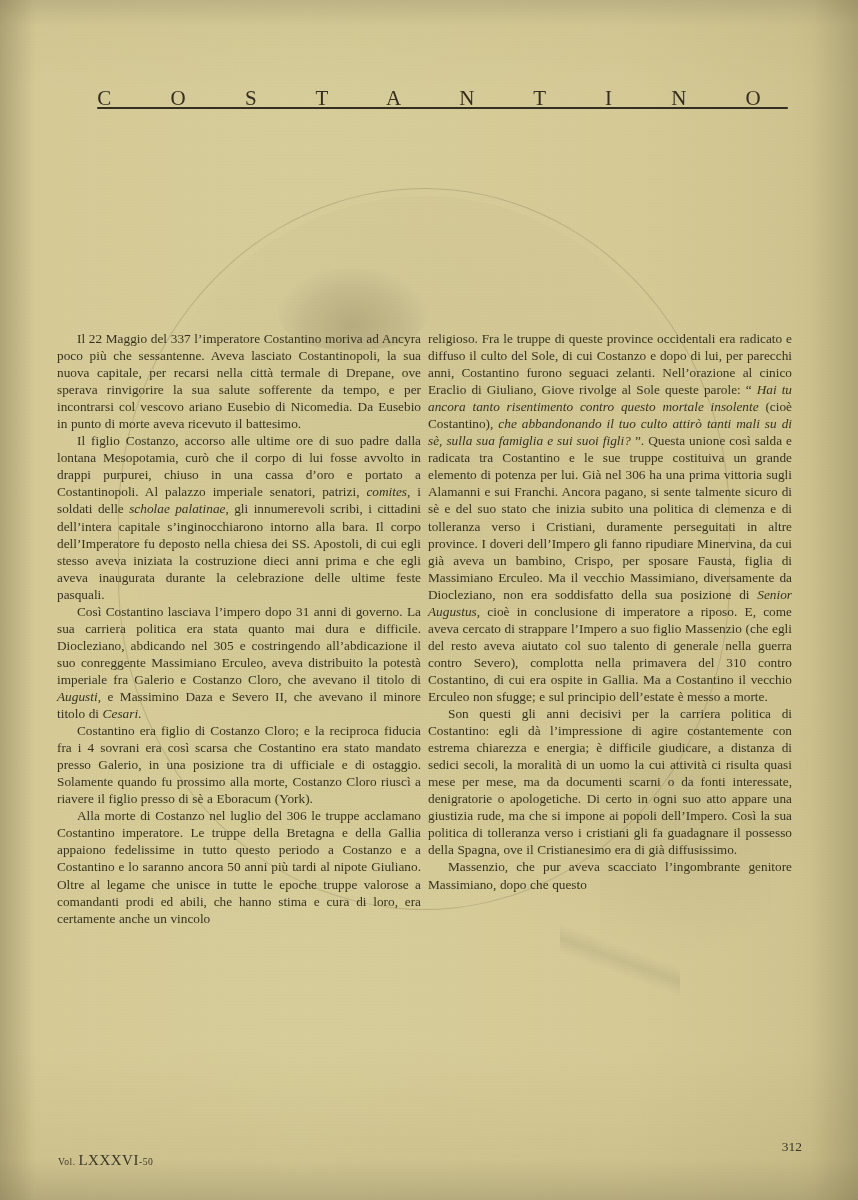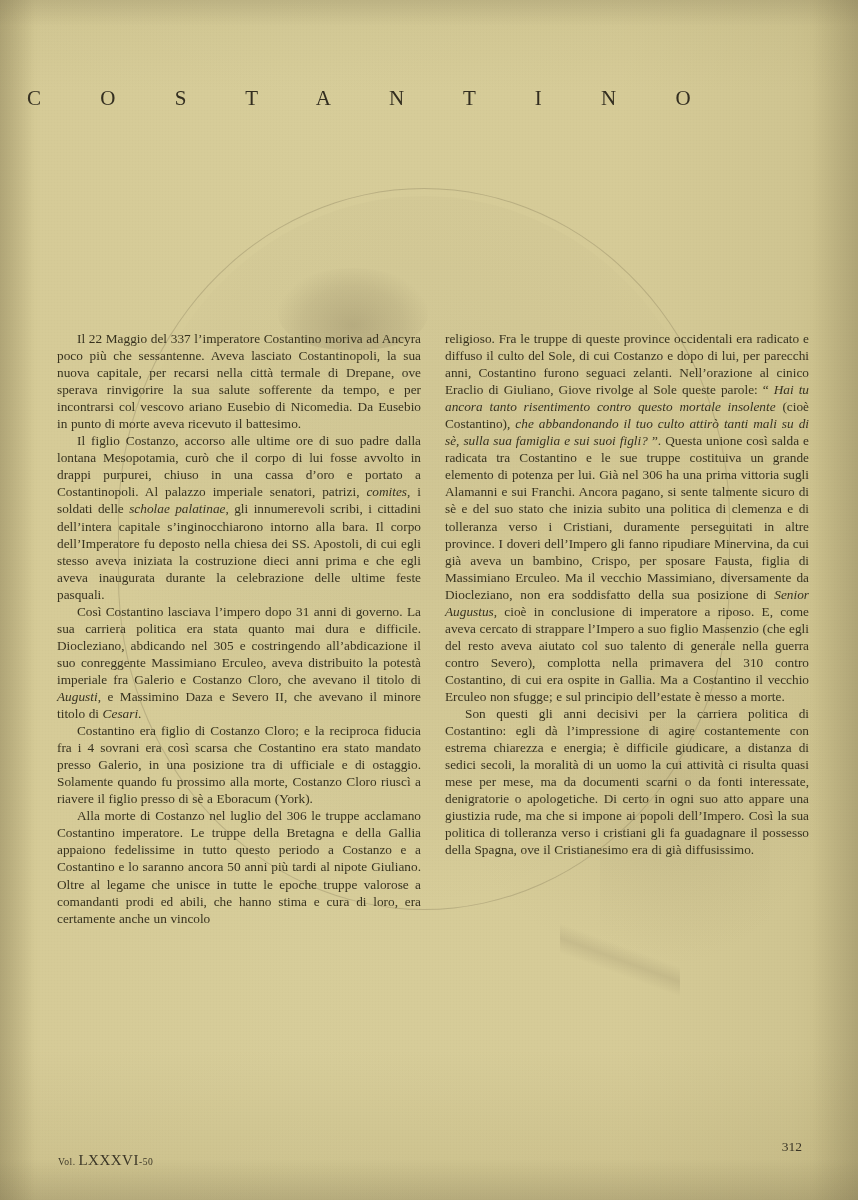--- a/index.html
+++ b/index.html
@@ -130,36 +130,37 @@
   .content {
     position: absolute;
     inset: 0;
   }
 
   .page-title {
     position: absolute;
     left: 0;
     right: 0;
     top: 86px;
-    text-align: left;
+    text-align: center;
     font-size: 21px;
     letter-spacing: 27px;
     text-indent: 27px;
     color: #332e20;
     font-family: "Liberation Serif", "DejaVu Serif", serif;
     white-space: nowrap;
+    text-decoration: underline;
   }
 
   .columns {
     position: absolute;
     left: 57px;
     top: 330px;
     width: 745px;
     display: flex;
-    gap: 24px;
+    gap: 7px;
   }
 
   .column {
     width: 364px;
     flex: 0 0 364px;
   }
 
   .column p {
     margin: 0;
     font-size: 13.3px;
@@ -220,20 +221,21 @@
       <div class="column">
           <p><span>Il 22 Maggio del 337 l’imperatore Costantino moriva ad Ancyra poco più che sessantenne. Aveva lasciato Costantinopoli, la sua nuova capitale, per recarsi nella città termale di Drepane, ove sperava rinvigorire la sua salute sofferente da tempo, e per incontrarsi col vescovo ariano Eusebio di Nicomedia. Da Eusebio in punto di morte aveva ricevuto il battesimo.</span></p>
           <p><span>Il figlio Costanzo, accorso alle ultime ore di suo padre dalla lontana Mesopotamia, curò che il corpo di lui fosse avvolto in drappi purpurei, chiuso in una cassa d’oro e portato a Costantinopoli. Al palazzo imperiale senatori, patrizi, </span><i>comites</i><span>, i soldati delle </span><i>scholae palatinae</i><span>, gli innumerevoli scribi, i cittadini dell’intera capitale s’inginocchiarono intorno alla bara. Il corpo dell’Imperatore fu deposto nella chiesa dei SS. Apostoli, di cui egli stesso aveva iniziata la costruzione dieci anni prima e che egli aveva inaugurata durante la celebrazione delle ultime feste pasquali.</span></p>
           <p><span>Così Costantino lasciava l’impero dopo 31 anni di governo. La sua carriera politica era stata quanto mai dura e difficile. Diocleziano, abdicando nel 305 e costringendo all’abdicazione il suo conreggente Massimiano Erculeo, aveva distribuito la potestà imperiale fra Galerio e Costanzo Cloro, che avevano il titolo di </span><i>Augusti</i><span>, e Massimino Daza e Severo II, che avevano il minore titolo di </span><i>Cesari</i><span>.</span></p>
           <p><span>Costantino era figlio di Costanzo Cloro; e la reciproca fiducia fra i 4 sovrani era così scarsa che Costantino era stato mandato presso Galerio, in una posizione tra di ufficiale e di ostaggio. Solamente quando fu prossimo alla morte, Costanzo Cloro riuscì a riavere il figlio presso di sè a Eboracum (York).</span></p>
           <p><span>Alla morte di Costanzo nel luglio del 306 le truppe acclamano Costantino imperatore. Le truppe della Bretagna e della Gallia appaiono fedelissime in tutto questo periodo a Costanzo e a Costantino e lo saranno ancora 50 anni più tardi al nipote Giuliano. Oltre al legame che unisce in tutte le epoche truppe valorose a comandanti prodi ed abili, che hanno stima e cura di loro, era certamente anche un vincolo</span></p>
         </div>
       <div class="column">
           <p class="cont"><span>religioso. Fra le truppe di queste province occidentali era radicato e diffuso il culto del Sole, di cui Costanzo e dopo di lui, per parecchi anni, Costantino furono seguaci zelanti. Nell’orazione al cinico Eraclio di Giuliano, Giove rivolge al Sole queste parole: “ </span><i>Hai tu ancora tanto risentimento contro questo mortale insolente</i><span> (cioè Costantino), </span><i>che abbandonando il tuo culto attirò tanti mali su di sè, sulla sua famiglia e sui suoi figli?</i><span> ”. Questa unione così salda e radicata tra Costantino e le sue truppe costituiva un grande elemento di potenza per lui. Già nel 306 ha una prima vittoria sugli Alamanni e sui Franchi. Ancora pagano, si sente talmente sicuro di sè e del suo stato che inizia subito una politica di clemenza e di tolleranza verso i Cristiani, duramente perseguitati in altre province. I doveri dell’Impero gli fanno ripudiare Minervina, da cui già aveva un bambino, Crispo, per sposare Fausta, figlia di Massimiano Erculeo. Ma il vecchio Massimiano, diversamente da Diocleziano, non era soddisfatto della sua posizione di </span><i>Senior Augustus</i><span>, cioè in conclusione di imperatore a riposo. E, come aveva cercato di strappare l’Impero a suo figlio Massenzio (che egli del resto aveva aiutato col suo talento di generale nella guerra contro Severo), complotta nella primavera del 310 contro Costantino, di cui era ospite in Gallia. Ma a Costantino il vecchio Erculeo non sfugge; e sul principio dell’estate è messo a morte.</span></p>
           <p><span>Son questi gli anni decisivi per la carriera politica di Costantino: egli dà l’impressione di agire costantemente con estrema chiarezza e energia; è difficile giudicare, a distanza di sedici secoli, la moralità di un uomo la cui attività ci risulta quasi mese per mese, ma da documenti scarni o da fonti interessate, denigratorie o apologetiche. Di certo in ogni suo atto appare una giustizia rude, ma che si impone ai popoli dell’Impero. Così la sua politica di tolleranza verso i cristiani gli fa guadagnare il possesso della Spagna, ove il Cristianesimo era di già diffusissimo.</span></p>
+          <p><span>Massenzio, che pur aveva scacciato l’ingombrante genitore Massimiano, dopo che questo</span></p>
         </div>
     </div>
 
     <div class="footer-vol">
       <span>Vol. </span><span class="big">LXXXVI</span><span>-50</span>
     </div>
 
     <div class="footer-page">312</div>
 
   </div>

